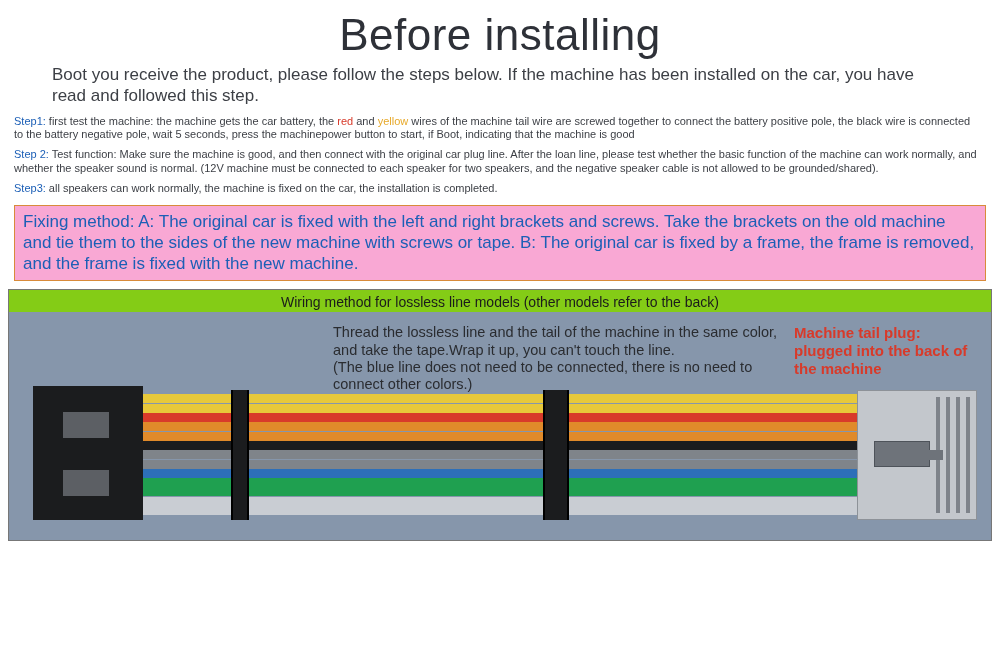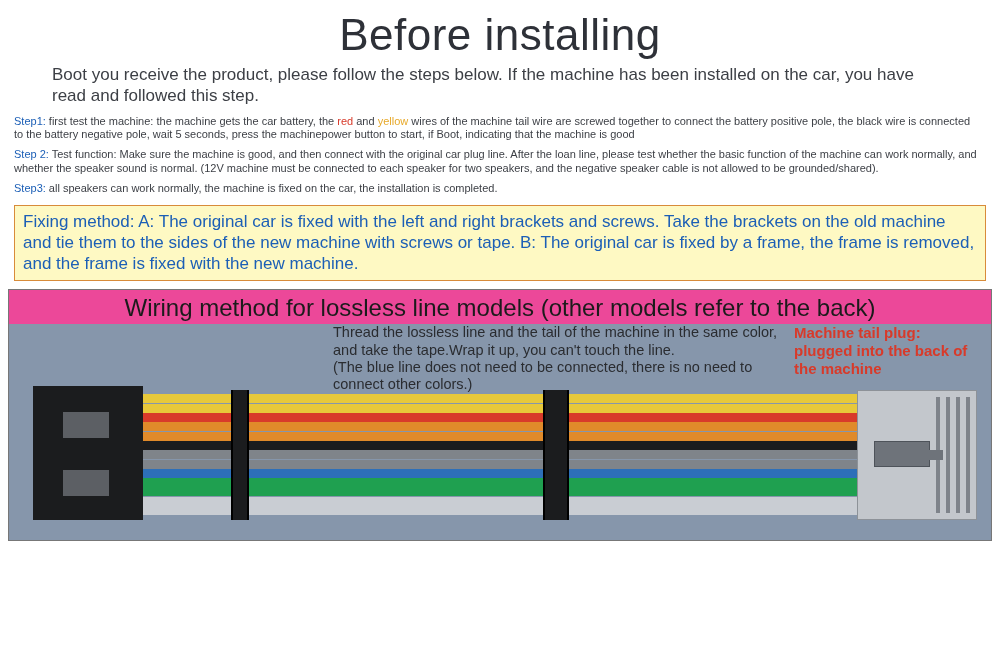--- a/index.html
+++ b/index.html
@@ -31,40 +31,40 @@
     font-size: 11px;
     line-height: 1.25;
     color: #3c3f45;
   }
   .step-label { color: #1c5fb6; }
   .red { color: #d83a2a; }
   .yellow { color: #e7a92a; }
   .fixing-box {
     margin: 6px 14px 8px 14px;
     border: 1px solid #d88b3a;
-    background: #fef9c3;
+    background: #f9a8d4;
     padding: 6px 8px;
     font-size: 17px;
     line-height: 1.22;
     color: #1c5fb6;
   }
   .wiring-panel {
     margin: 0 8px 0 8px;
     background: #8696ab;
     border: 1px solid #777;
     height: 252px;
     position: relative;
     overflow: hidden;
   }
   .wiring-title {
     text-align: center;
-    font-size: 24px;
+    font-size: 14px;
     color: #1b1b1b;
     padding: 4px 0 2px 0;
-    background: #ec4899;
+    background: #84cc16;
   }
   .lbl {
     position: absolute;
     font-size: 15px;
     line-height: 1.18;
     font-weight: bold;
   }
   .lbl-left { left: 40px; top: 34px; width: 270px; color: #d83a2a; }
   .lbl-mid  { left: 324px; top: 34px; width: 470px; color: #2a2c30; font-weight: normal; font-size: 14.5px; }
   .lbl-right{ right: 12px; top: 34px; width: 185px; color: #d83a2a; }

